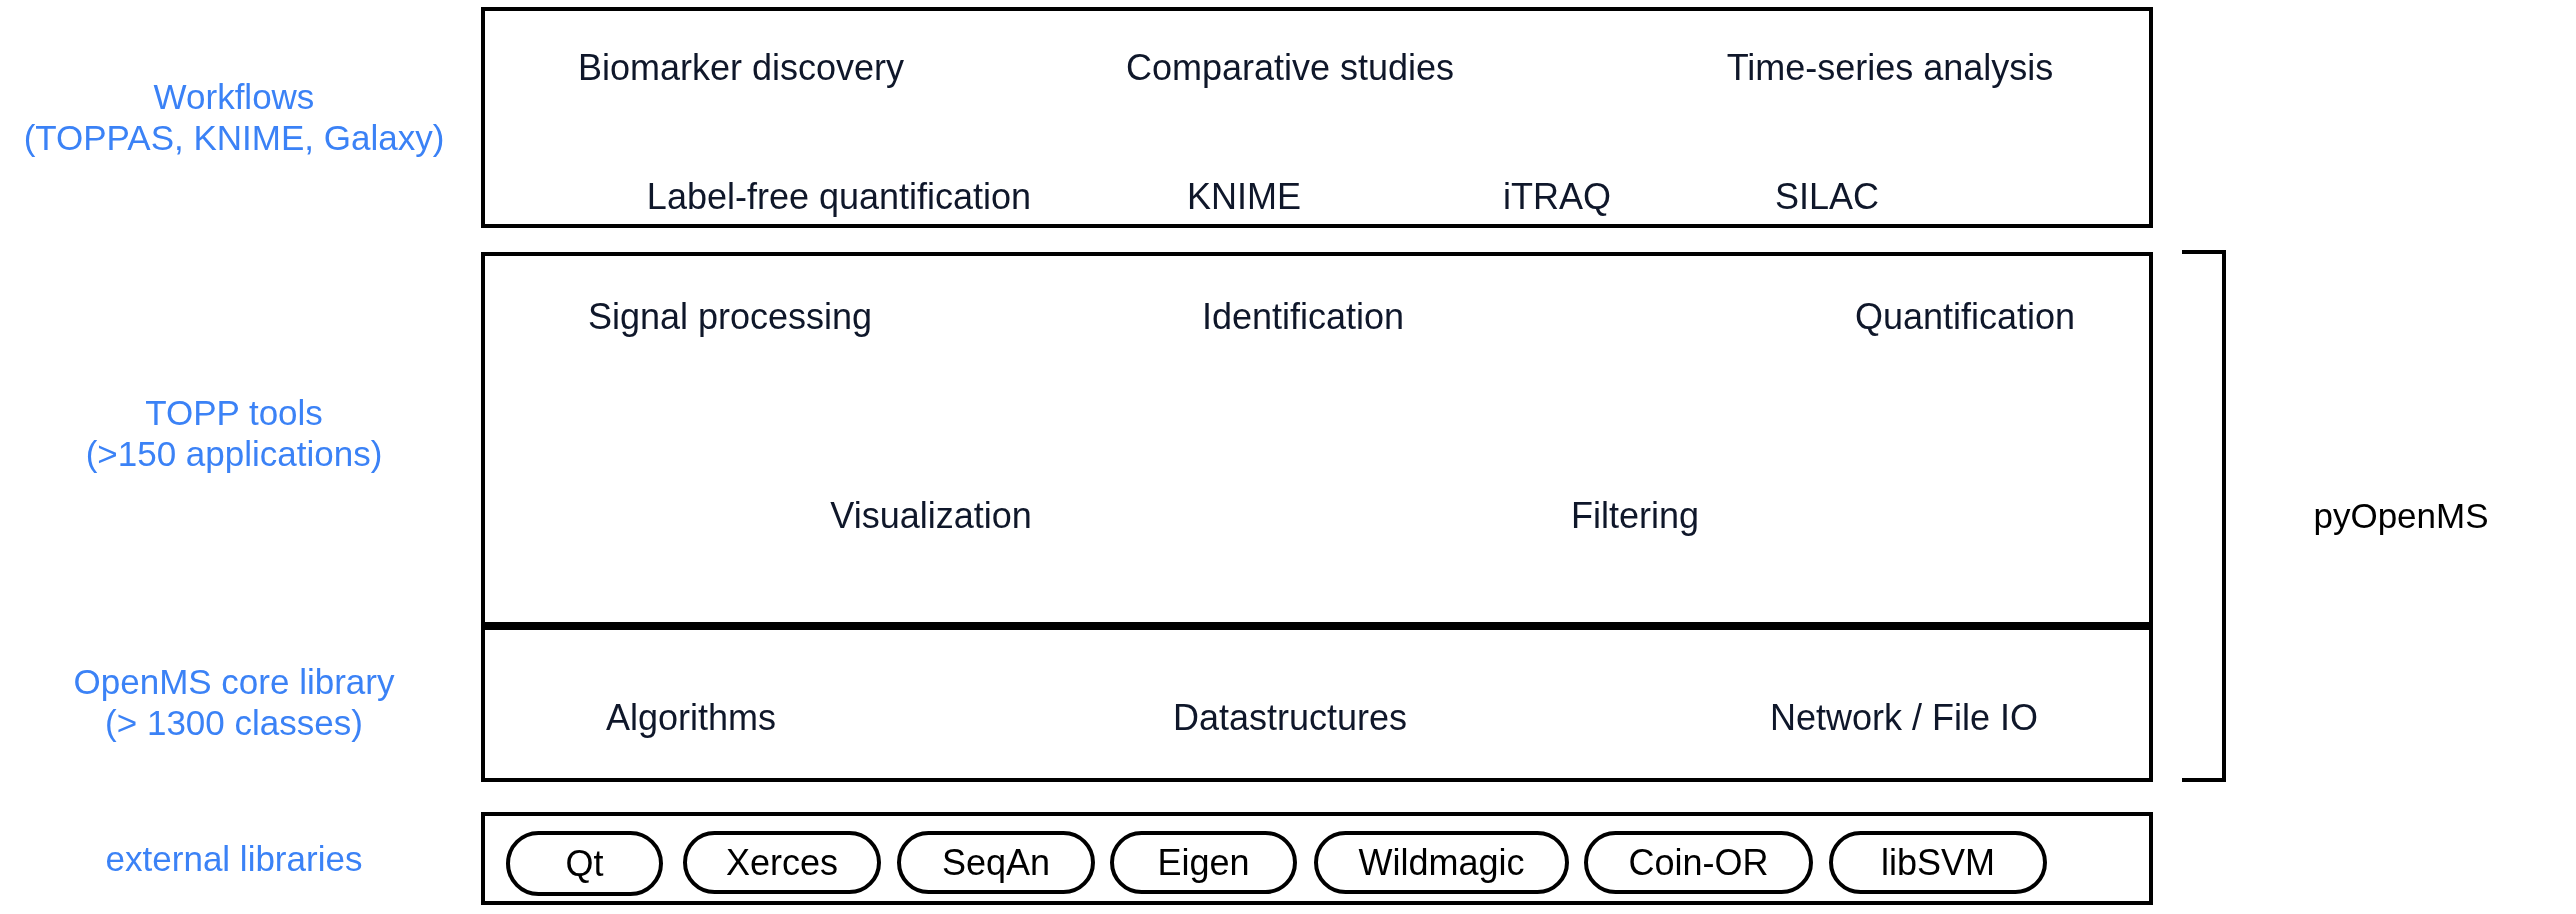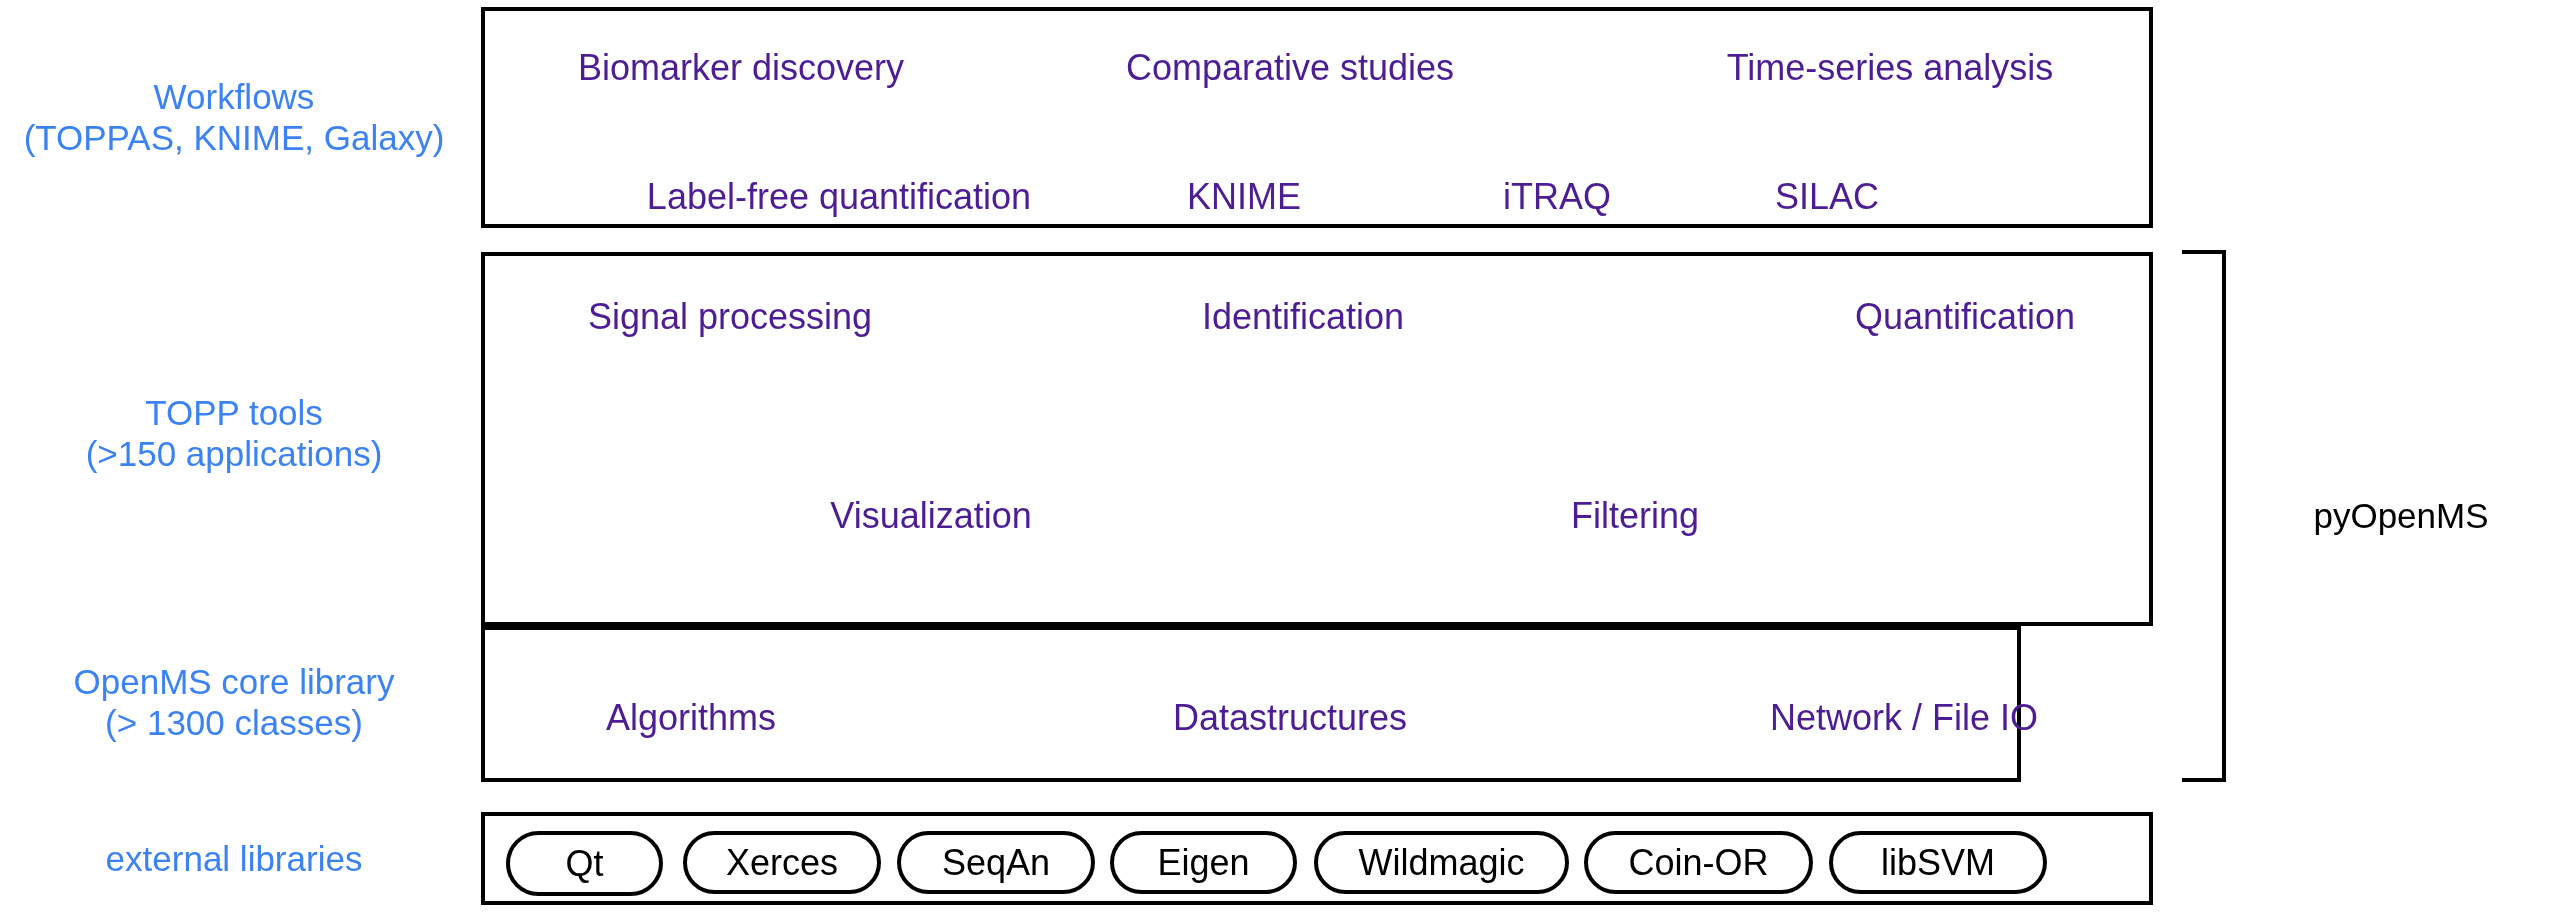--- a/index.html
+++ b/index.html
@@ -46,21 +46,21 @@
     box-sizing: border-box;
   }
 
   
   .cell {
     position: absolute;
     transform: translate(-50%, -50%);
     white-space: nowrap;
     font-size: 36px;
     line-height: 1;
-    color: #4c1d95;
+    color: #0f172a;
   }
 
   
   .pill {
     position: absolute;
     border: 4.4px solid #000;
     border-radius: 34px;
     background: #fff;
     box-sizing: border-box;
     display: flex;
@@ -126,21 +126,21 @@
 
     <div class="cell" style="left:446px; top:260px;">Visualization</div>
     <div class="cell" style="left:1150px; top:260px;">Filtering</div>
   </div>
 
   <div class="lbl tier-label" style="left:234px; top:703px;">
     <span class="ln">OpenMS core library</span>
     <span class="ln">(&gt; 1300 classes)</span>
   </div>
 
-  <div class="box" style="left:481px; top:626px; width:1540px; height:156px;padding-left:44px;">
+  <div class="box" style="left:481px; top:626px; width:1672px; height:156px;padding-left:44px;">
     <div class="cell" style="left:206px; top:88px;">Algorithms</div>
     <div class="cell" style="left:805px; top:88px;">Datastructures</div>
     <div class="cell" style="left:1419px; top:88px;">Network / File IO</div>
   </div>
 
   <div class="lbl tier-label" style="left:234px; top:859px;">
     <span class="ln">external libraries</span>
   </div>
 
   <div class="box" style="left:481px; top:812px; width:1672px; height:93px;">

